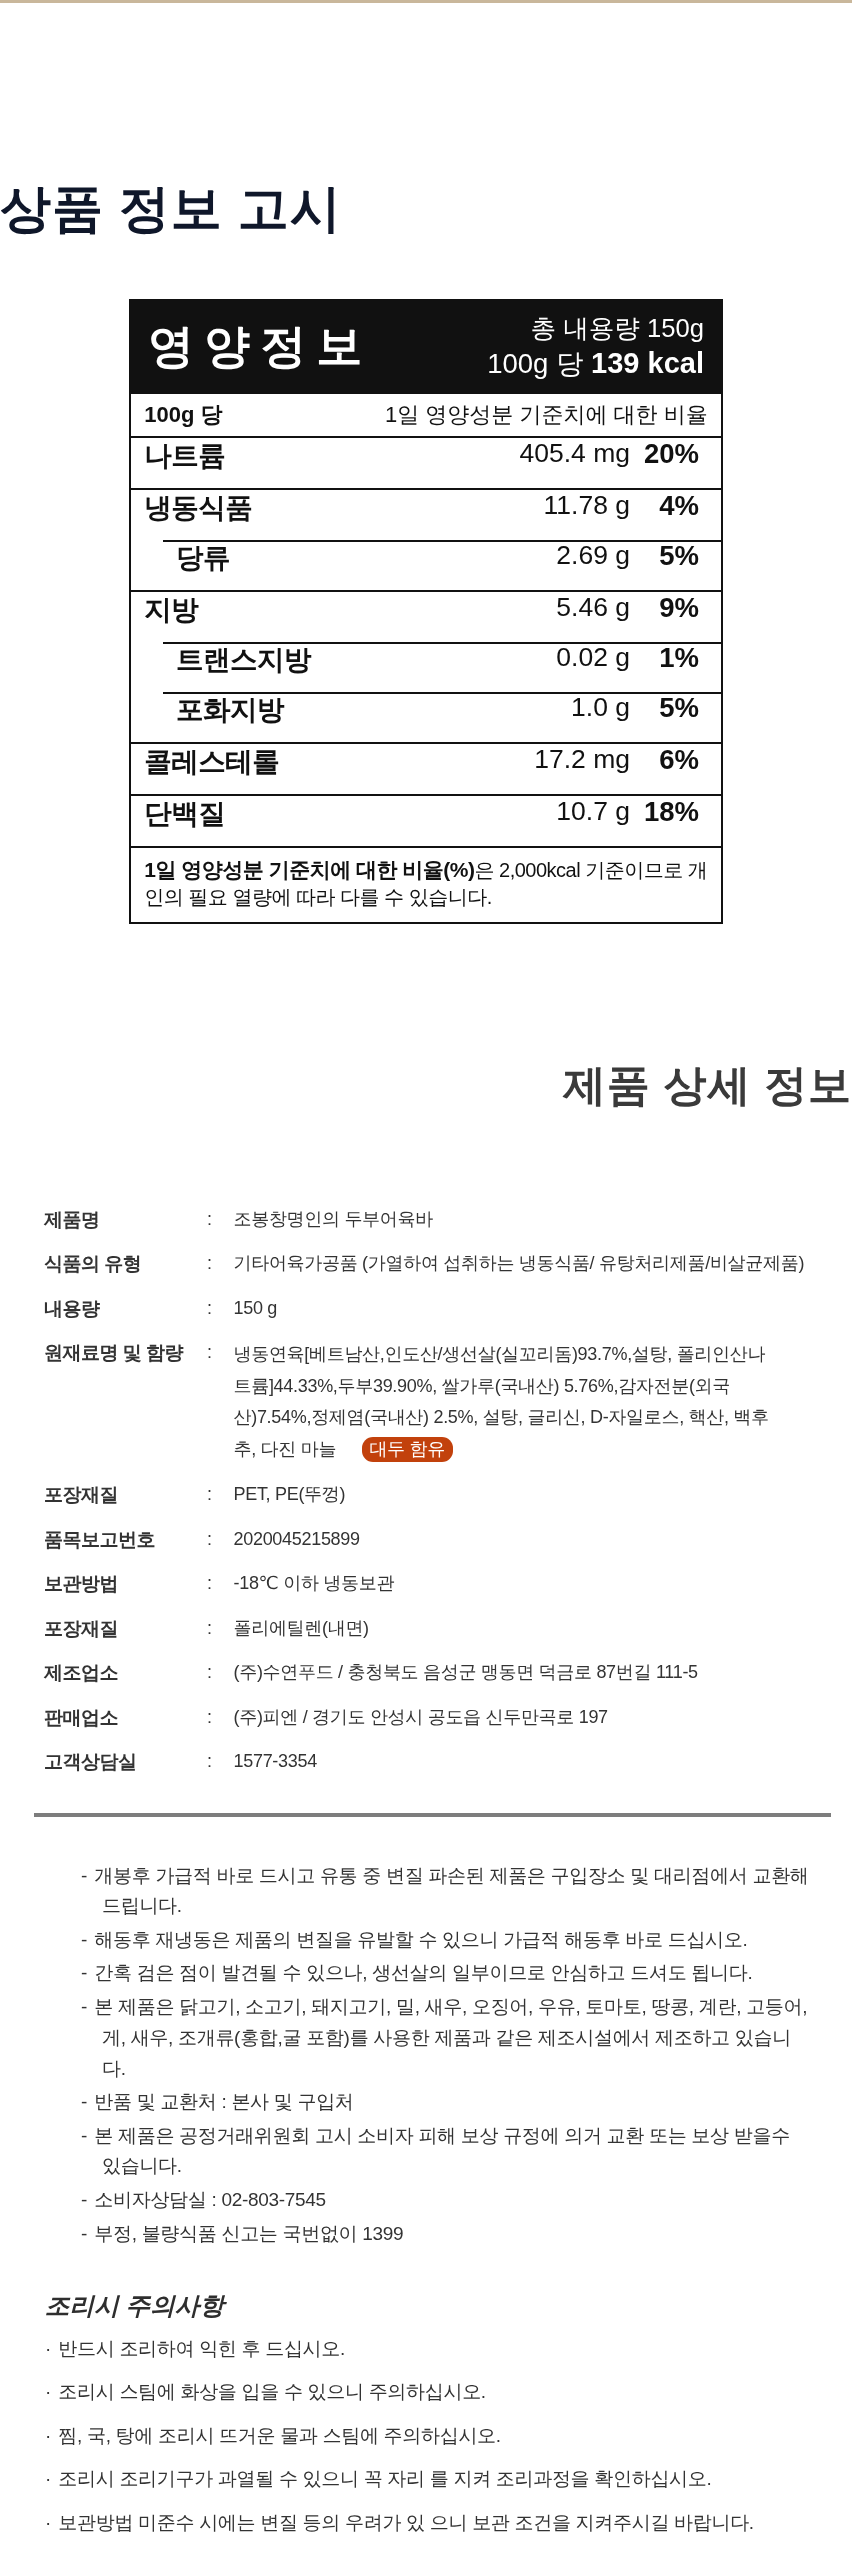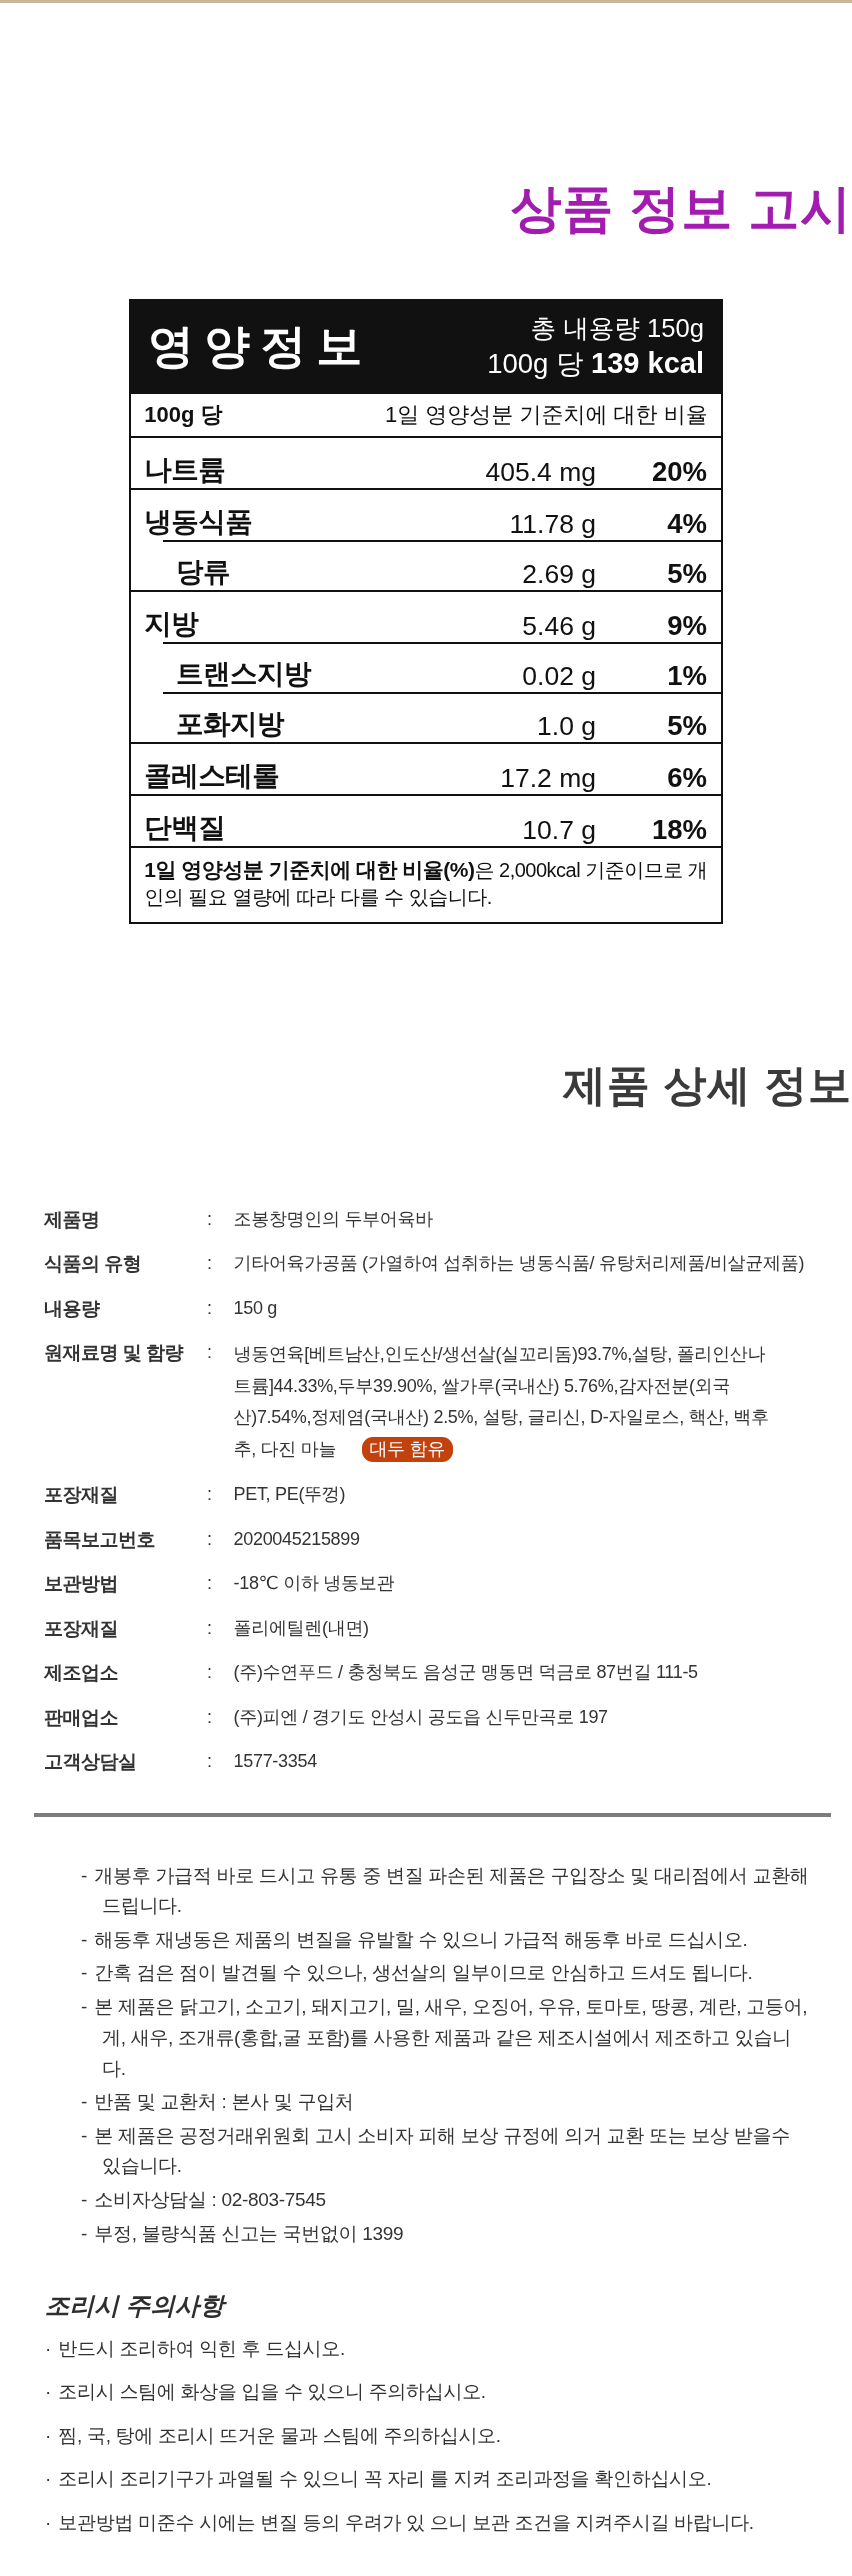--- a/index.html
+++ b/index.html
@@ -5,22 +5,22 @@
   html,body{margin:0;padding:0;}
   body{
     width:852px;height:2576px;background:#ffffff;
     font-family:"Liberation Sans","DejaVu Sans",sans-serif;
     color:#222;overflow:hidden;position:relative;
   }
   .top-strip{height:2.8px;background:#c9b79b;width:100%;}
 
   
   .page-title{
-    margin:172px 0 0 0;text-align:right;
-    font-size:51px;font-weight:bold;color:#a21caf;letter-spacing:0.9px;
+    margin:172px 0 0 0;text-align:left;
+    font-size:51px;font-weight:bold;color:#0f172a;letter-spacing:0.9px;
   }
   .section-title{
     margin:133px 0 0 0;text-align:right;
     font-size:43px;font-weight:bold;color:#3a3a3a;letter-spacing:0.9px;
   }
 
   
   .ntable{
     width:594px;margin:55px auto 0 auto;border:2.8px solid #111;
     box-sizing:border-box;color:#111;background:#fff;
@@ -34,32 +34,32 @@
   .nt-right{text-align:right;line-height:1.25;}
   .nt-right .l1{font-size:25.6px;}
   .nt-right .l2{font-size:27.5px;}
   .nt-right .l2 b{font-size:29px;}
   .nt-sub{
     display:flex;align-items:center;justify-content:space-between;
     height:42px;padding:0 13.3px;font-size:22px;
   }
   .nt-sub .left{font-weight:bold;}
   .nt-row{
-    display:flex;align-items:flex-end;height:50px;position:relative;gap:34px;
+    display:flex;align-items:flex-start;height:50px;position:relative;
   }
   .bt3{border-top:2.8px solid #111;}
   .btsub{border-top:none;}
   .btsub::before{
     content:'';position:absolute;left:32px;right:0;top:0;height:1.9px;background:#111;
   }
   .nl{font-weight:bold;font-size:27.5px;padding-left:13.3px;letter-spacing:-0.5px;}
   .nt-row.sub .nl{padding-left:45px;}
   .nv{margin-left:auto;font-size:26.5px;font-weight:400;}
   .np{width:91px;box-sizing:border-box;text-align:right;
-      font-weight:bold;font-size:27.5px;padding-right:14px;flex:0 0 91px;}
+      font-weight:bold;font-size:27.5px;padding-right:22px;flex:0 0 91px;}
   .nt-foot{
     padding:8.5px 13.3px 11.4px 13.3px;font-size:20px;line-height:1.32;letter-spacing:-0.5px;
   }
   .nt-foot b{font-size:21px;}
 
   
   .details{margin:91px 38px 0 44px;}
   .dt-row{display:flex;margin-bottom:16px;font-size:18px;color:#333;line-height:1.5;}
   .dt-label{flex:0 0 163px;font-weight:bold;font-size:19px;letter-spacing:-0.5px;}
   .dt-colon{flex:0 0 26.5px;text-align:left;}

